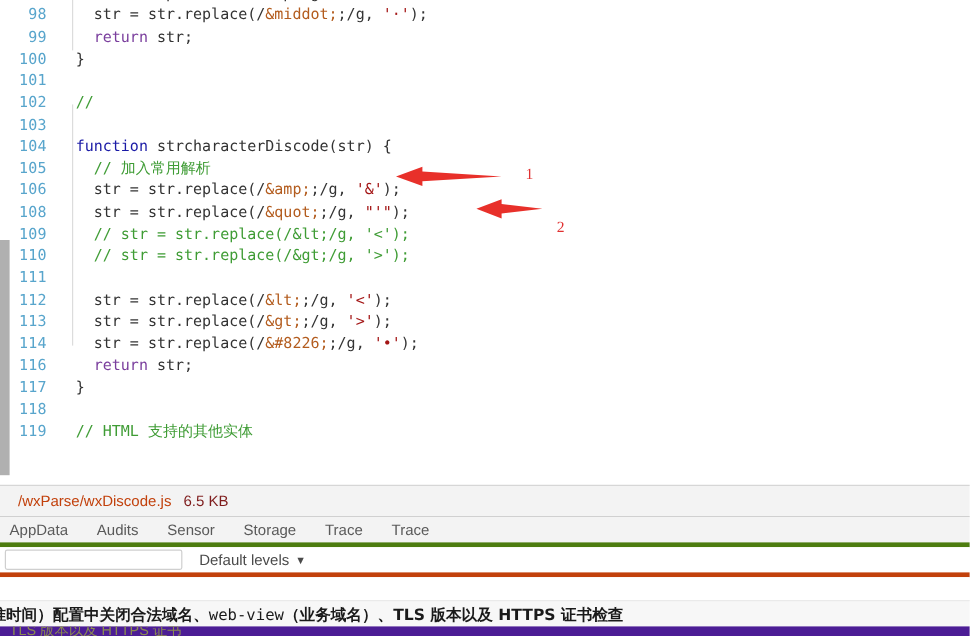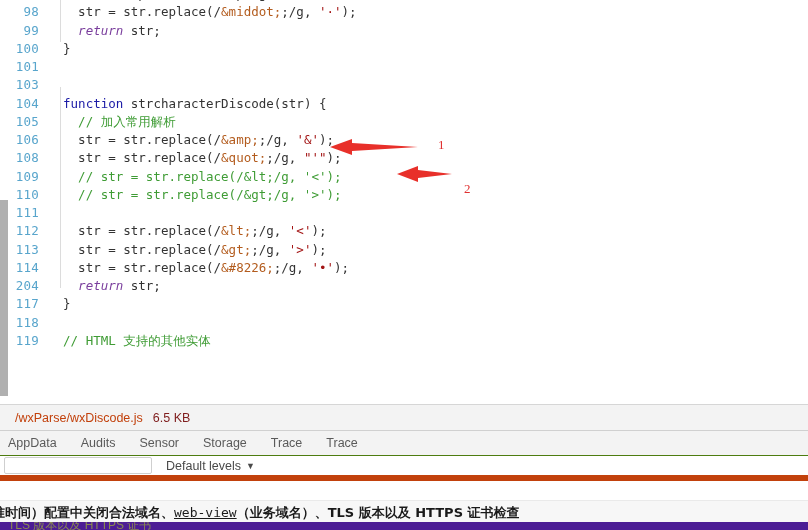--- a/index.html
+++ b/index.html
@@ -38,21 +38,21 @@
   .guide{
     position:absolute;left:60px;top:102px;width:1px;height:201px;
     background:#dcdcdc;
   }
   .guide2{
     position:absolute;left:60px;top:0px;width:1px;height:57px;
     background:#dcdcdc;
   }
 
   .kw{color:#1a1aa6;margin-top:32px;}
-  .kw2{color:#7a3e9d;font-style:italic;}
+  .kw2{color:#7a3e9d;}
   .cmt{color:#3f9c35;}
   .str{color:#a31515;}
   .ent{color:#b35c1e;}
   .pun{color:#333333;}
 
   
   .vscroll{
     position:absolute;left:0;top:0;width:9px;height:404px;
     background:#ffffff;
   }
@@ -73,34 +73,34 @@
     margin-left:15px;font-size:12.5px;color:#c2410c;
     font-family:"Liberation Sans", sans-serif;
   }
   .filebar .fsize{
     margin-left:10px;font-size:12.5px;color:#7f1d1d;
   }
 
   
   .tabstrip{
     position:absolute;left:0;top:431px;width:808px;height:25px;
-    background:#f3f3f3;border-bottom:1px solid #4d7c0f;
+    background:#f3f3f3;border-bottom:4px solid #4d7c0f;
     box-sizing:border-box;
     display:flex;align-items:center;
   }
   .tab{
     font-size:12.5px;color:#5a5a5a;padding:0 12px;height:25px;
     display:flex;align-items:center;cursor:default;
   }
   .tab:first-child{padding-left:8px;}
 
   
   .filterrow{
     position:absolute;left:0;top:456px;width:808px;height:25px;
-    background:#ffffff;border-bottom:6px solid #c2410c;
+    background:#ffffff;border-bottom:4px solid #c2410c;
     box-sizing:border-box;display:flex;align-items:center;
   }
   .filter-input{
     width:148px;height:17px;margin-left:4px;
     border:1px solid #cfcfcf;background:#ffffff;border-radius:2px;
     font-size:11px;box-sizing:border-box;padding:0 4px;color:#333;
     font-family:"Liberation Sans", sans-serif;
     outline:none;
   }
   .levels{
@@ -119,21 +119,21 @@
   .msgline{
     position:absolute;left:0;top:500px;width:808px;height:22px;
     background:#f7f7f7;border-top:1px solid #eaeaea;
     box-sizing:border-box;overflow:hidden;
   }
   .msgtext{
     position:absolute;left:-8px;top:3px;white-space:nowrap;
     font-size:13px;color:#1a1a1a;font-weight:bold;
     font-family:"DejaVu Sans","Liberation Sans",sans-serif;
   }
-  .msgtext .mono{font-family:"DejaVu Sans Mono","Liberation Mono",monospace;font-weight:normal;text-decoration:underline;}
+  .msgtext .mono{font-family:"DejaVu Sans Mono","Liberation Mono",monospace;font-weight:normal;}
   .msgline2{
     position:absolute;left:0;top:522px;width:808px;height:8px;
     background:#4c1d95;overflow:hidden;
   }
   .msgtext2{
     position:absolute;left:8px;top:-5px;white-space:nowrap;
     font-size:12px;color:#8a8a50;
   }
 
   
@@ -150,32 +150,33 @@
 
   <div class="editor">
     <div class="code-area" id="code-area">
       <div class="guide2"></div>
       <div class="guide"></div>
     <div class="line"><span class="ln"></span><span class="code pun">str = str.replace(/&amp;hellip;/g, '...');</span></div>
         <div class="line"><span class="ln">98</span><span class="code"><span class="pun">    str = str.replace(/</span><span class="ent">&amp;middot;</span><span class="pun">;/g, </span><span class="str">'·'</span><span class="pun">);</span></span></div>
         <div class="line"><span class="ln">99</span><span class="code"><span class="pun">    </span><span class="kw2">return</span><span class="pun"> str;</span></span></div>
         <div class="line"><span class="ln">100</span><span class="code"><span class="pun">  }</span></span></div>
         <div class="line"><span class="ln">101</span><span class="code"></span></div>
+        <div class="line"><span class="ln">102</span><span class="code"><span class="cmt">  //</span></span></div>
         <div class="line"><span class="ln">103</span><span class="code"></span></div>
         <div class="line"><span class="ln">104</span><span class="code"><span class="pun">  </span><span class="kw">function</span><span class="pun"> strcharacterDiscode(str) {</span></span></div>
         <div class="line"><span class="ln">105</span><span class="code"><span class="cmt">    // 加入常用解析</span></span></div>
         <div class="line"><span class="ln">106</span><span class="code"><span class="pun">    str = str.replace(/</span><span class="ent">&amp;amp;</span><span class="pun">;/g, </span><span class="str">'&amp;'</span><span class="pun">);</span></span></div>
         <div class="line"><span class="ln">108</span><span class="code"><span class="pun">    str = str.replace(/</span><span class="ent">&amp;quot;</span><span class="pun">;/g, </span><span class="str">"'"</span><span class="pun">);</span></span></div>
         <div class="line"><span class="ln">109</span><span class="code"><span class="cmt">    // str = str.replace(/&amp;lt;/g, '&lt;');</span></span></div>
         <div class="line"><span class="ln">110</span><span class="code"><span class="cmt">    // str = str.replace(/&amp;gt;/g, '&gt;');</span></span></div>
         <div class="line"><span class="ln">111</span><span class="code"></span></div>
         <div class="line"><span class="ln">112</span><span class="code"><span class="pun">    str = str.replace(/</span><span class="ent">&amp;lt;</span><span class="pun">;/g, </span><span class="str">'&lt;'</span><span class="pun">);</span></span></div>
         <div class="line"><span class="ln">113</span><span class="code"><span class="pun">    str = str.replace(/</span><span class="ent">&amp;gt;</span><span class="pun">;/g, </span><span class="str">'&gt;'</span><span class="pun">);</span></span></div>
         <div class="line"><span class="ln">114</span><span class="code"><span class="pun">    str = str.replace(/</span><span class="ent">&amp;#8226;</span><span class="pun">;/g, </span><span class="str">'•'</span><span class="pun">);</span></span></div>
-        <div class="line"><span class="ln">204</span><span class="code"><span class="pun">    </span><span class="kw2">return</span><span class="pun"> str;</span></span></div>
+        <div class="line"><span class="ln">116</span><span class="code"><span class="pun">    </span><span class="kw2">return</span><span class="pun"> str;</span></span></div>
         <div class="line"><span class="ln">117</span><span class="code"><span class="pun">  }</span></span></div>
         <div class="line"><span class="ln">118</span><span class="code"></span></div>
         <div class="line"><span class="ln">119</span><span class="code"><span class="cmt">  // HTML 支持的其他实体</span></span></div>
       </div>
 
     <div class="vscroll">
       <div class="vscroll-thumb"></div>
     </div>
   </div>
 

